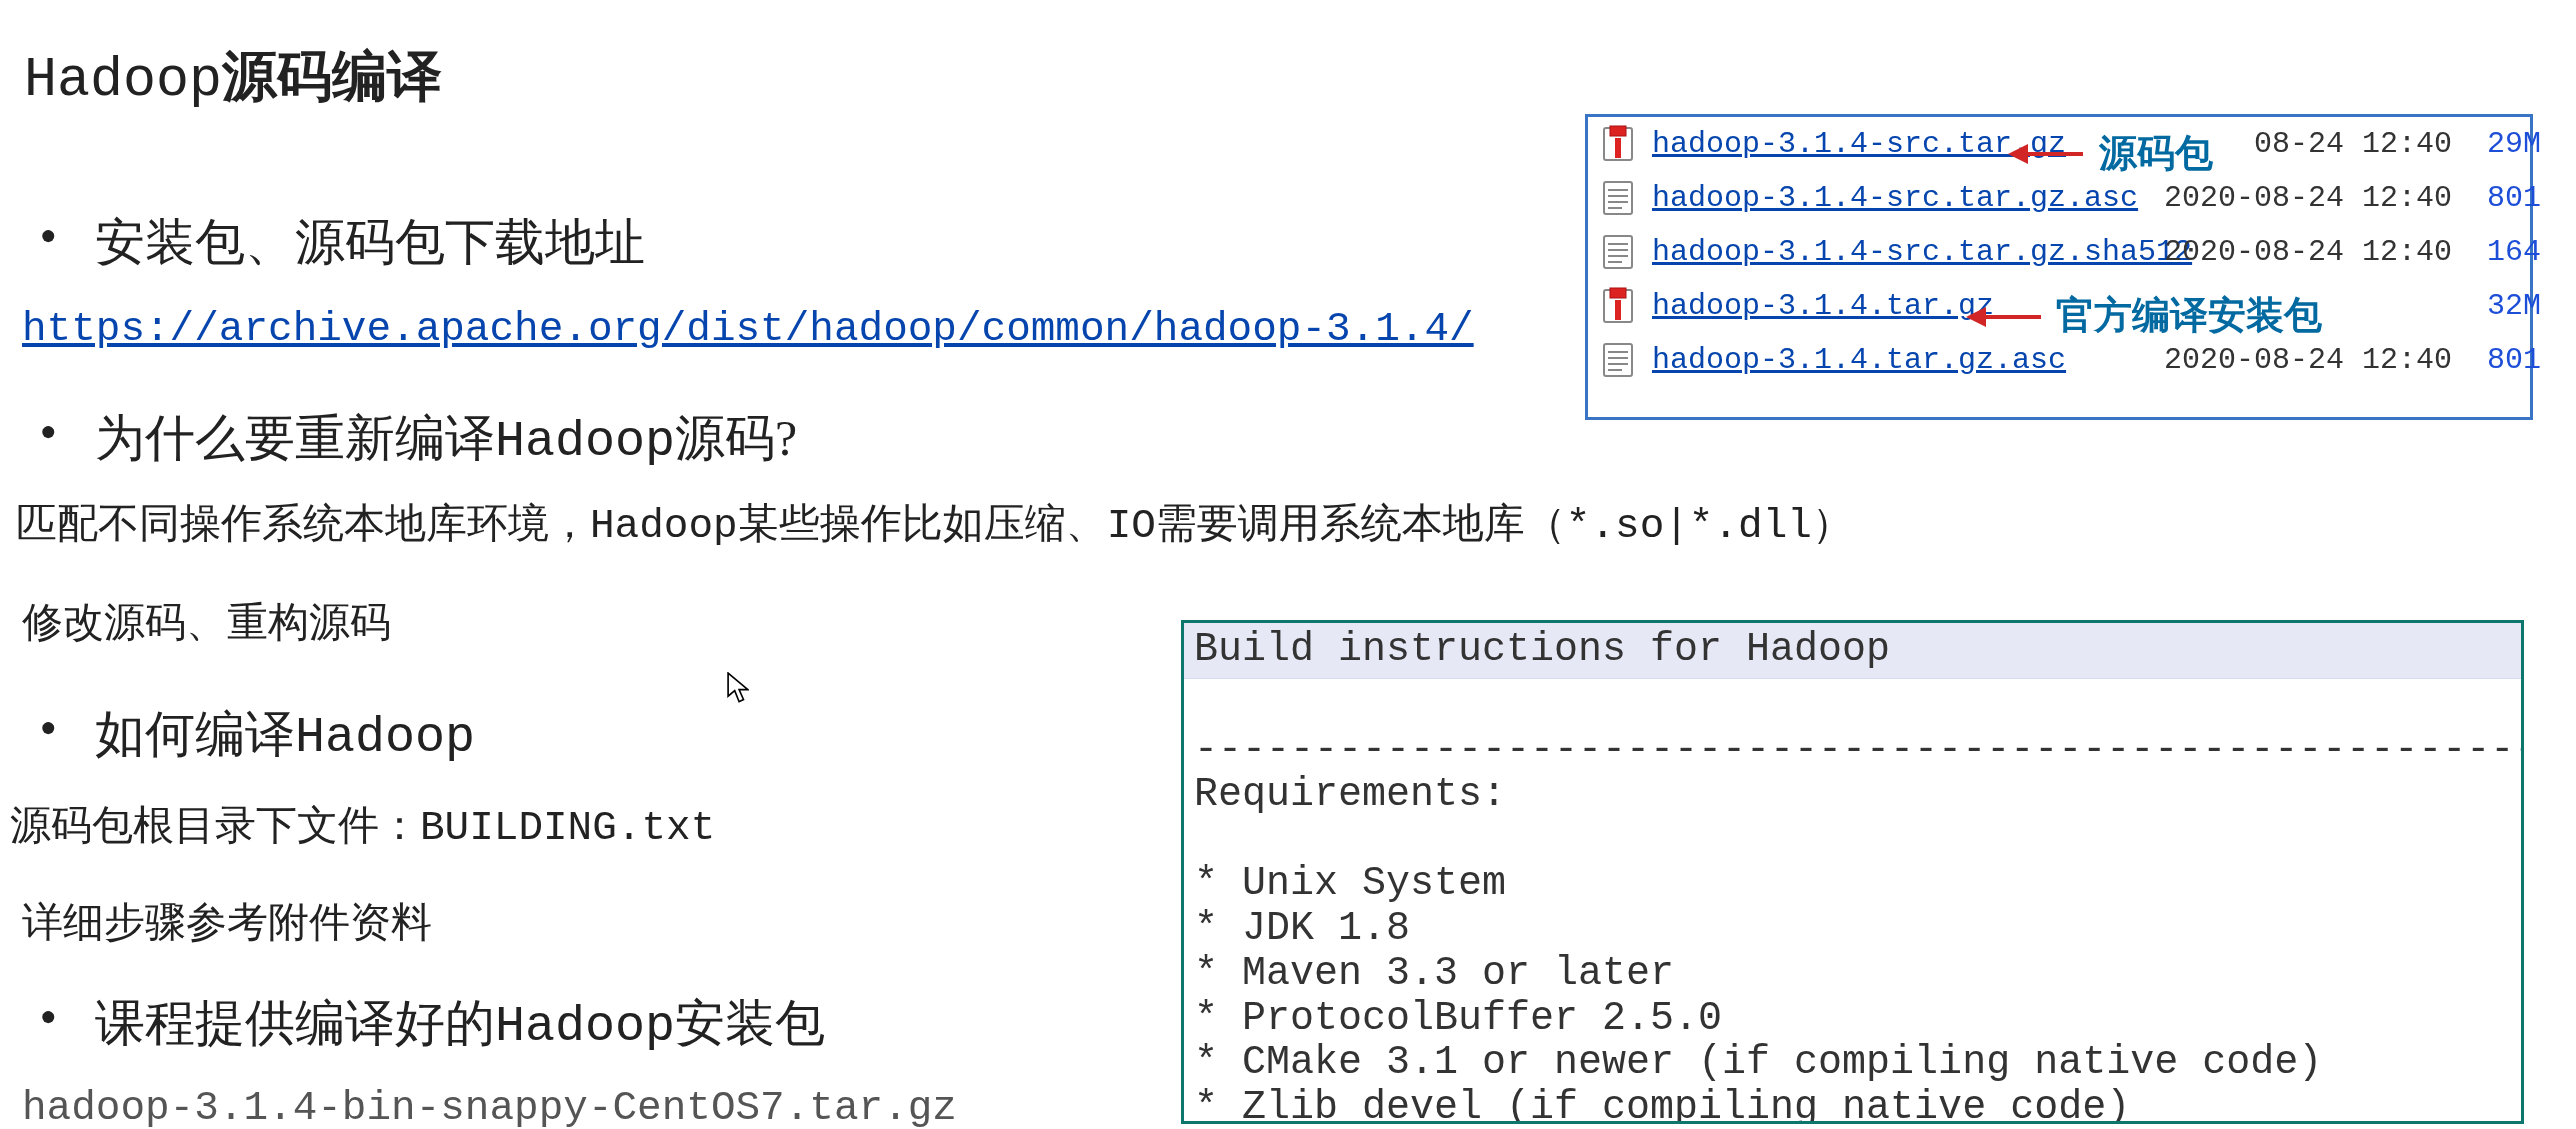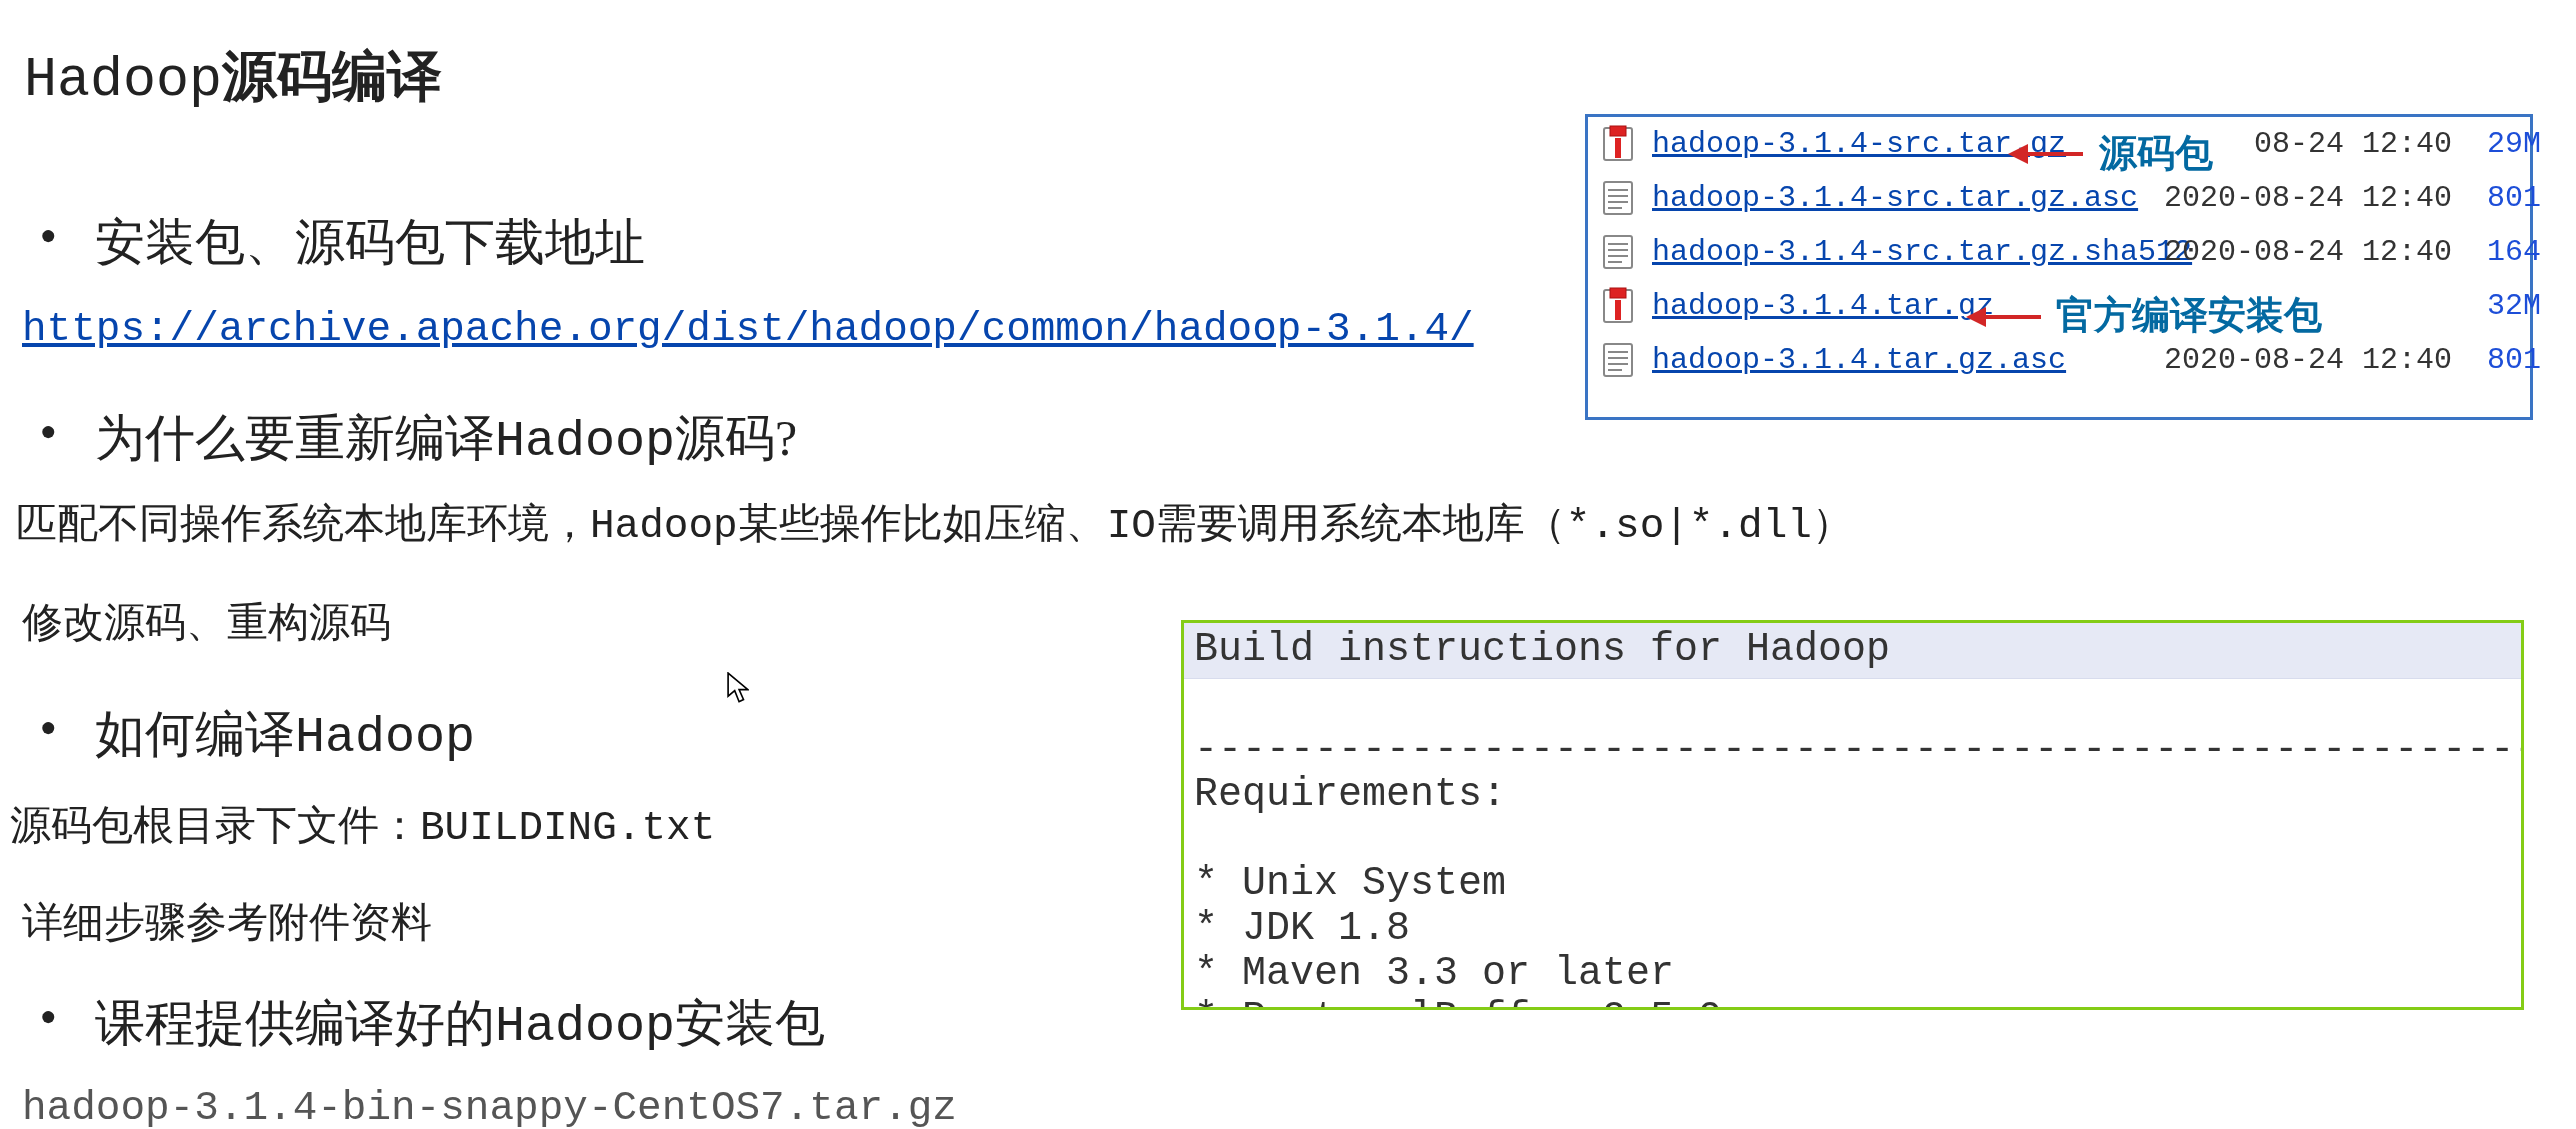--- a/index.html
+++ b/index.html
@@ -160,22 +160,22 @@
     border-bottom:10px solid transparent;
     border-right:20px solid #d22626;
   }
 
   
   .build-box {
     position: absolute;
     left: 1181px;
     top: 620px;
     width: 1343px;
-    height: 390px;
-    border: 3px solid #84cc16;
+    height: 504px;
+    border: 3px solid #0f766e;
     background: #fff;
     box-sizing: border-box;
     overflow: hidden;
   }
   .build-header {
     background: #e6e9f5;
     padding: 4px 10px 6px 10px;
     font-family: "Courier New", monospace;
     font-size: 40px;
     color: #333;

